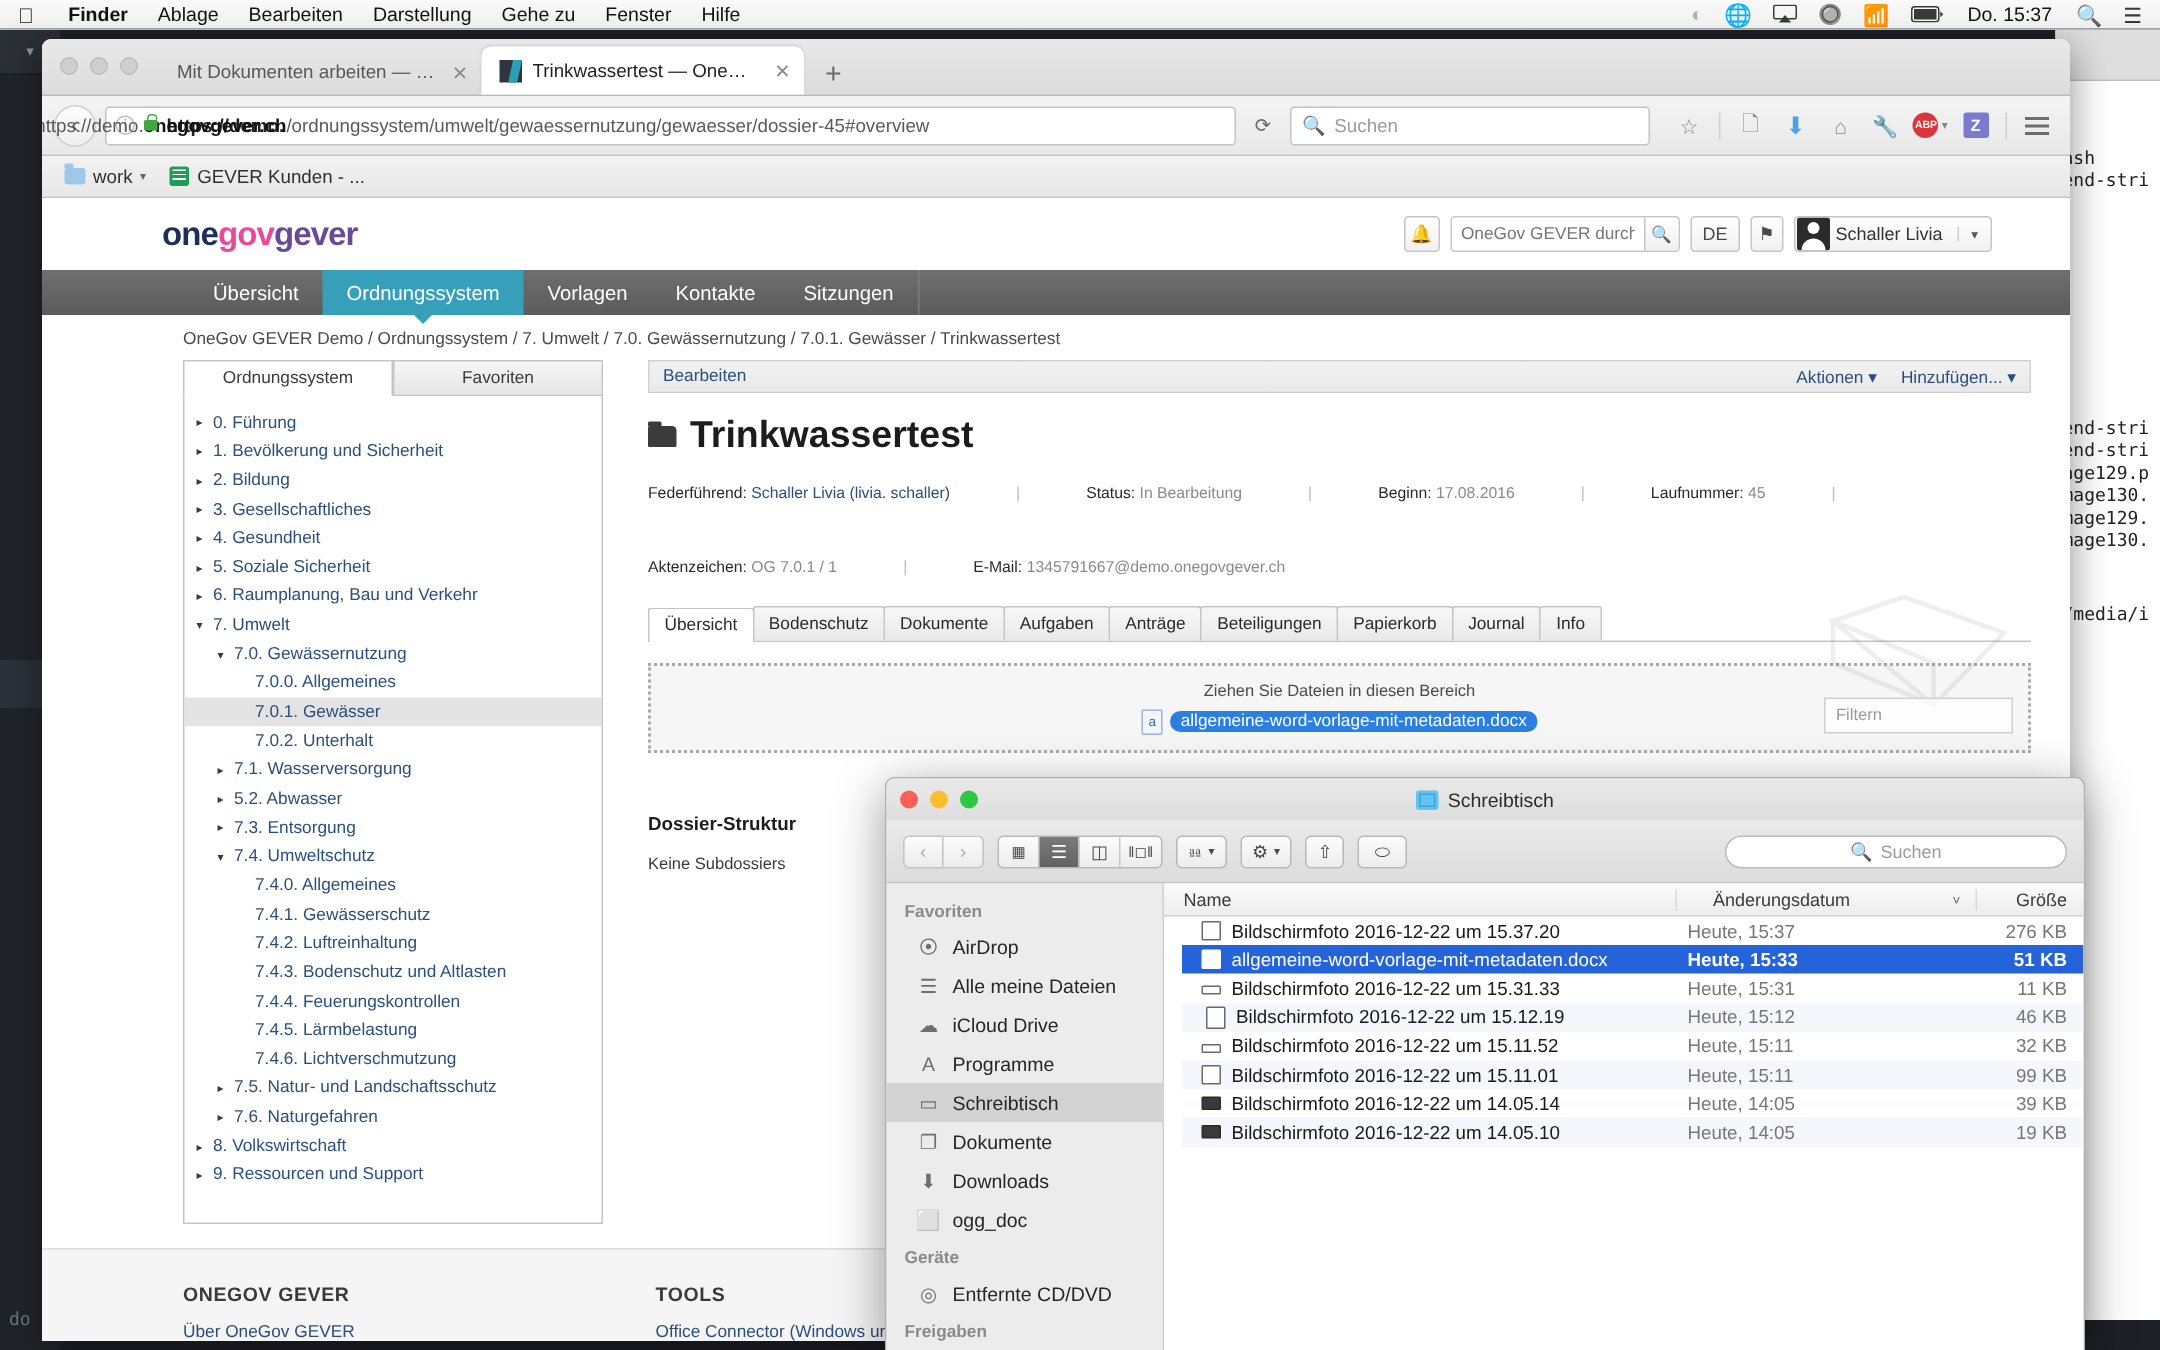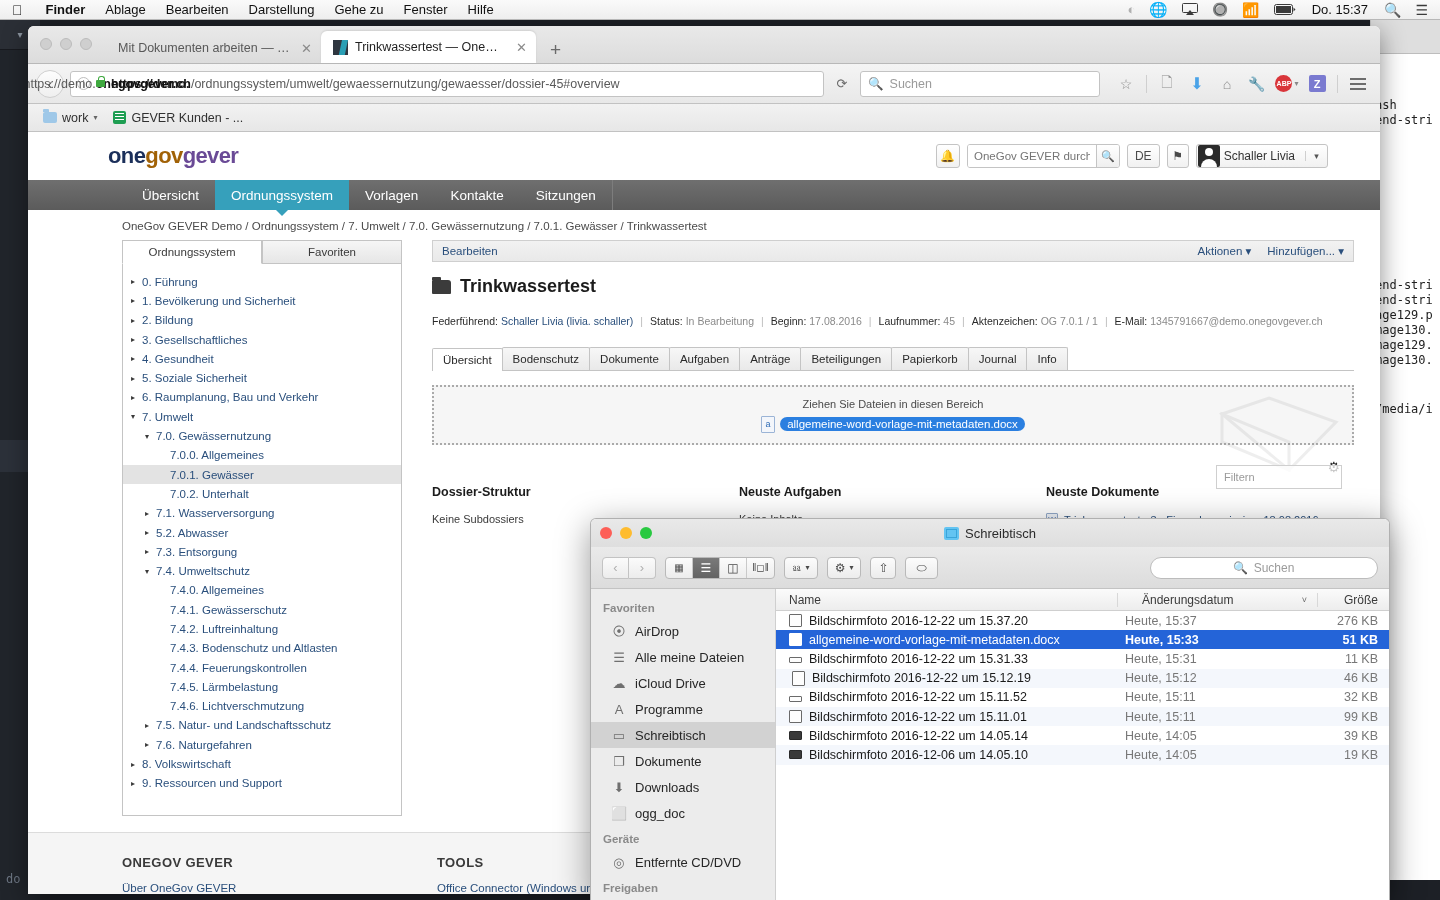--- a/index.html
+++ b/index.html
@@ -127,21 +127,21 @@
     background:#9fc8e8;border-radius:1px 1px 0 0;}
   .sheet-ico { width:13px;height:13px;background:#1e9e52;border-radius:2px; position:relative;}
   .sheet-ico:after{content:"";position:absolute;left:2px;top:2px;right:2px;bottom:2px;
     background: repeating-linear-gradient(#fff 0 1px, transparent 1px 3px);}
 
   
   .page { position:absolute; left:0; top:0; width:1352px; height: 762px; background:#fff;
     overflow:hidden; }
   .gv-head { height: 48px; display:flex; align-items:center; padding: 0 14px; }
   .logo { font-size: 22px; font-weight: bold; letter-spacing:-0.6px; padding-left: 66px; }
-  .logo .c1{color:#1b2f5a;} .logo .c2{color:#a16207;} .logo .c3{color:#6a4a96;}
+  .logo .c1{color:#1b2f5a;} .logo .c2{color:#ec4899;} .logo .c3{color:#6a4a96;}
   .gv-head-right { margin-left:auto; display:flex; align-items:center; gap:7px; padding-right: 38px;}
   .hbtn { height: 24px; border:1px solid #c4c4c4; background:linear-gradient(#fff,#f1f1f1);
     border-radius:3px; display:flex; align-items:center; justify-content:center; font-size:12px;
     color:#4a4a4a; padding: 0 7px; }
   .hsearch { height:24px; border:1px solid #c4c4c4; border-radius:3px; display:flex; overflow:hidden; }
   .hsearch input { border:none; outline:none; width: 128px; font-size:11.5px; color:#8f8f8f;
     padding: 0 6px; font-family:"Liberation Sans",sans-serif; background:#fff;}
   .hsearch .go { width: 23px; border-left:1px solid #c4c4c4; background:linear-gradient(#fff,#efefef);
     display:flex;align-items:center;justify-content:center;font-size:11px;color:#555;}
   .userbox { height:24px; border:1px solid #c4c4c4; border-radius:3px;
@@ -180,26 +180,26 @@
   .tnode.sel { background:#e3e3e3; }
   .tnode.l1 { padding-left: 8px; }
   .tnode.l2 { padding-left: 22px; }
   .tnode.l3 { padding-left: 36px; }
 
   .main-col { flex:1; padding-right: 26px; }
   .actionbar { background: linear-gradient(#f2f2f2,#e9e9e9); border:1px solid #cfcfcf;
     height: 22px; display:flex; align-items:center; padding: 0 9px; font-size:11.5px; color:#2a4f7c; }
   .actionbar .right { margin-left:auto; display:flex; gap:16px; color:#2a4f7c; }
   .doc-title { display:flex; align-items:center; gap:9px; margin-top: 14px; }
-  .doc-title h1 { font-size: 18px; color:#1c1c1c; font-weight:bold; }
+  .doc-title h1 { font-size: 25px; color:#1c1c1c; font-weight:bold; }
   .fold-ico { width:19px;height:14px;background:#3b3b3b;border-radius:1px 3px 1px 1px;
     position:relative; }
   .fold-ico:before{content:"";position:absolute;left:0;top:-3px;width:9px;height:3px;
     background:#3b3b3b;border-radius:1px 1px 0 0;}
-  .meta { font-size: 10.5px; color:#3a3a3a; margin-top: 18px; display:flex; flex-wrap:wrap; }
+  .meta { font-size: 10.5px; color:#3a3a3a; margin-top: 18px; display:flex; flex-wrap:wrap;gap:37px; }
   .meta .sep { color:#bbb; padding: 0 7px; }
   .meta b { font-weight: normal; color:#2a2a2a; }
   .meta .v { color:#2a4f7c; }
   .meta .vg { color:#8a8a8a; }
 
   .tabstrip { display:flex; margin-top: 20px; border-bottom:1px solid #c4c4c4; }
   .tabstrip div { font-size:11.5px; padding: 5px 10px; border:1px solid #c4c4c4;
     border-bottom:none; background:linear-gradient(#f7f7f7,#e9e9e9); color:#2a2a2a;
     margin-right:-1px; border-radius:2px 2px 0 0;}
   .tabstrip div.active { background:#fff; position:relative; top:1px; }
@@ -291,21 +291,21 @@
 
   .fd-list { flex:1; background:#fff; }
   .fd-hdr { height: 22px; background:linear-gradient(#fbfbfb,#ededed);
     border-bottom:1px solid #cfcfcf; display:flex; align-items:center; font-size:12px;
     color:#3a3a3a; }
   .fd-hdr .c1 { flex:1; padding-left: 13px; }
   .fd-hdr .c2 { width: 200px; display:flex; align-items:center; justify-content:space-between;
     padding-right: 10px; border-left:1px solid #d8d8d8; padding-left: 24px; }
   .fd-hdr .c3 { width: 72px; text-align:right; padding-right: 11px;
     border-left:1px solid #d8d8d8; }
-  .fd-row { height: 19.2px; display:flex; align-items:center; font-size:12.5px; color:#1a1a1a; }
+  .fd-row { height: 19.2px; display:flex; align-items:center; font-size:12.5px; color:#1a1a1a;margin-left:12px; }
   .fd-row:nth-child(even) { background:#f4f7fc; }
   .fd-row.sel { background:#2464d8; color:#fff; }
   .fd-row .n { flex:1; display:flex; align-items:center; gap:7px; padding-left: 13px; }
   .fd-row .d { width: 200px; color:#777; padding-left: 8px; }
   .fd-row.sel .d { color:#fff; font-weight:bold; }
   .fd-row .s { width: 72px; text-align:right; padding-right: 11px; color:#777; }
   .fd-row.sel .s { color:#fff; font-weight:bold; }
   .ficon { width: 13px; height: 13px; flex:0 0 13px; }
   .ficon.shot { border:1.3px solid #6a6a6a; border-radius:1px; background:#fdfdfd; }
   .ficon.shot.wide { height: 6px; margin-top:3px; }
@@ -817,21 +817,21 @@
               <div class="n">
                 <span class="ficon shot dark"></span>
                 <span>Bildschirmfoto 2016-12-22 um 14.05.14</span>
               </div>
               <div class="d">Heute, 14:05</div>
               <div class="s">39 KB</div>
             </div>
             <div class="fd-row">
               <div class="n">
                 <span class="ficon shot dark"></span>
-                <span>Bildschirmfoto 2016-12-06 um 14.05.10</span>
+                <span>Bildschirmfoto 2016-12-22 um 14.05.10</span>
               </div>
               <div class="d">Heute, 14:05</div>
               <div class="s">19 KB</div>
             </div>
           </div>
       </div>
     </div>
   </div>
 
   <div class="menubar">

